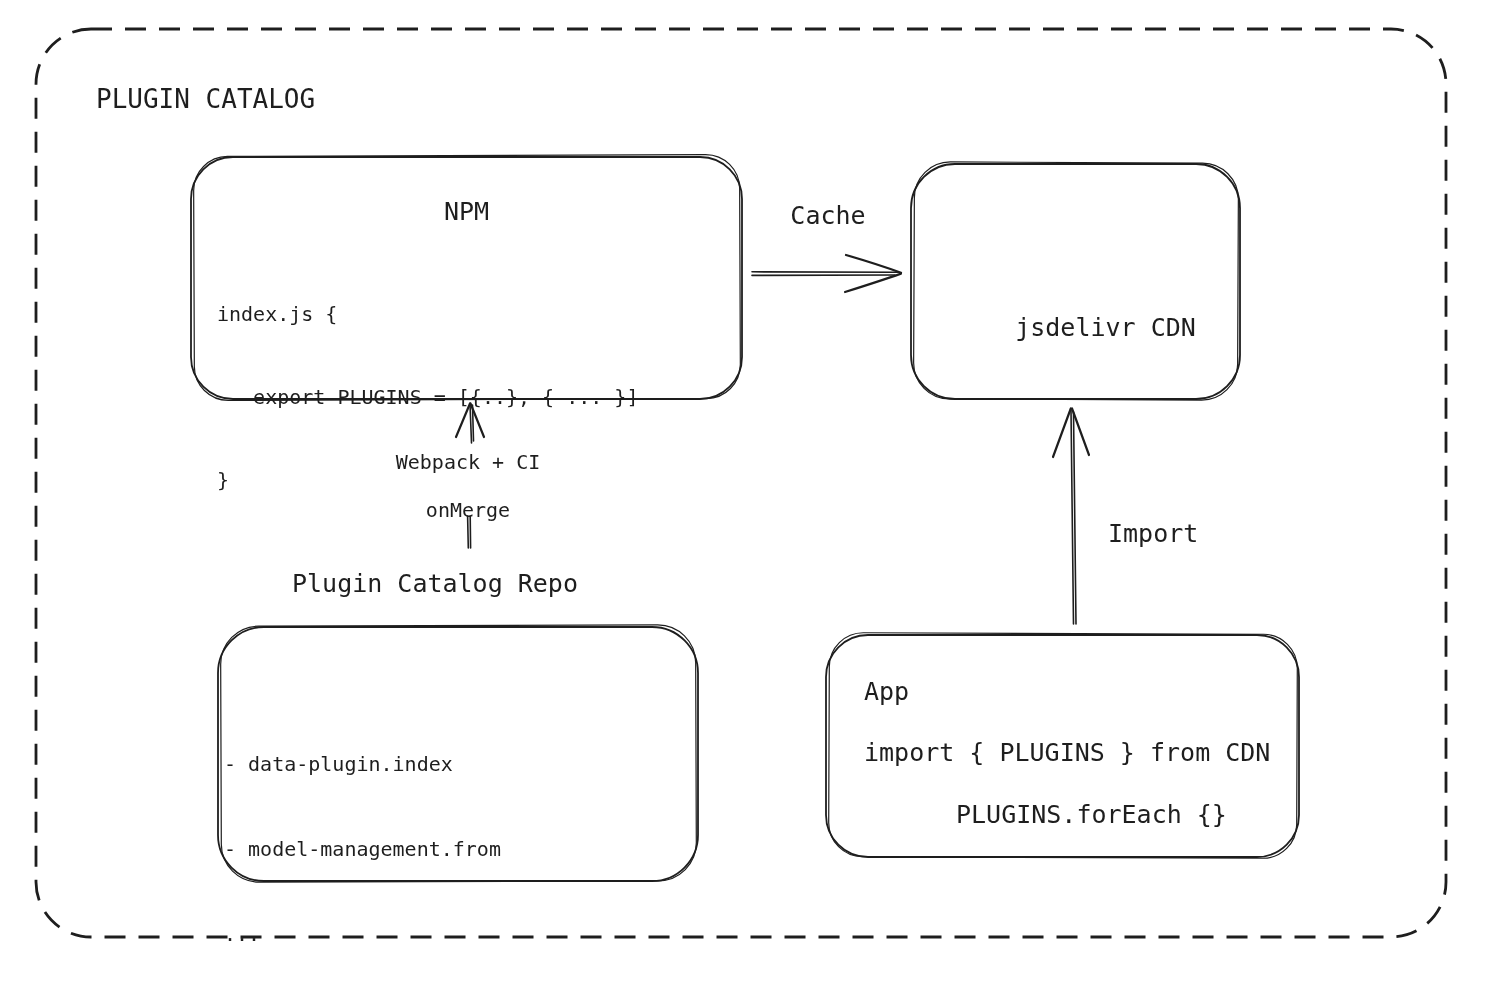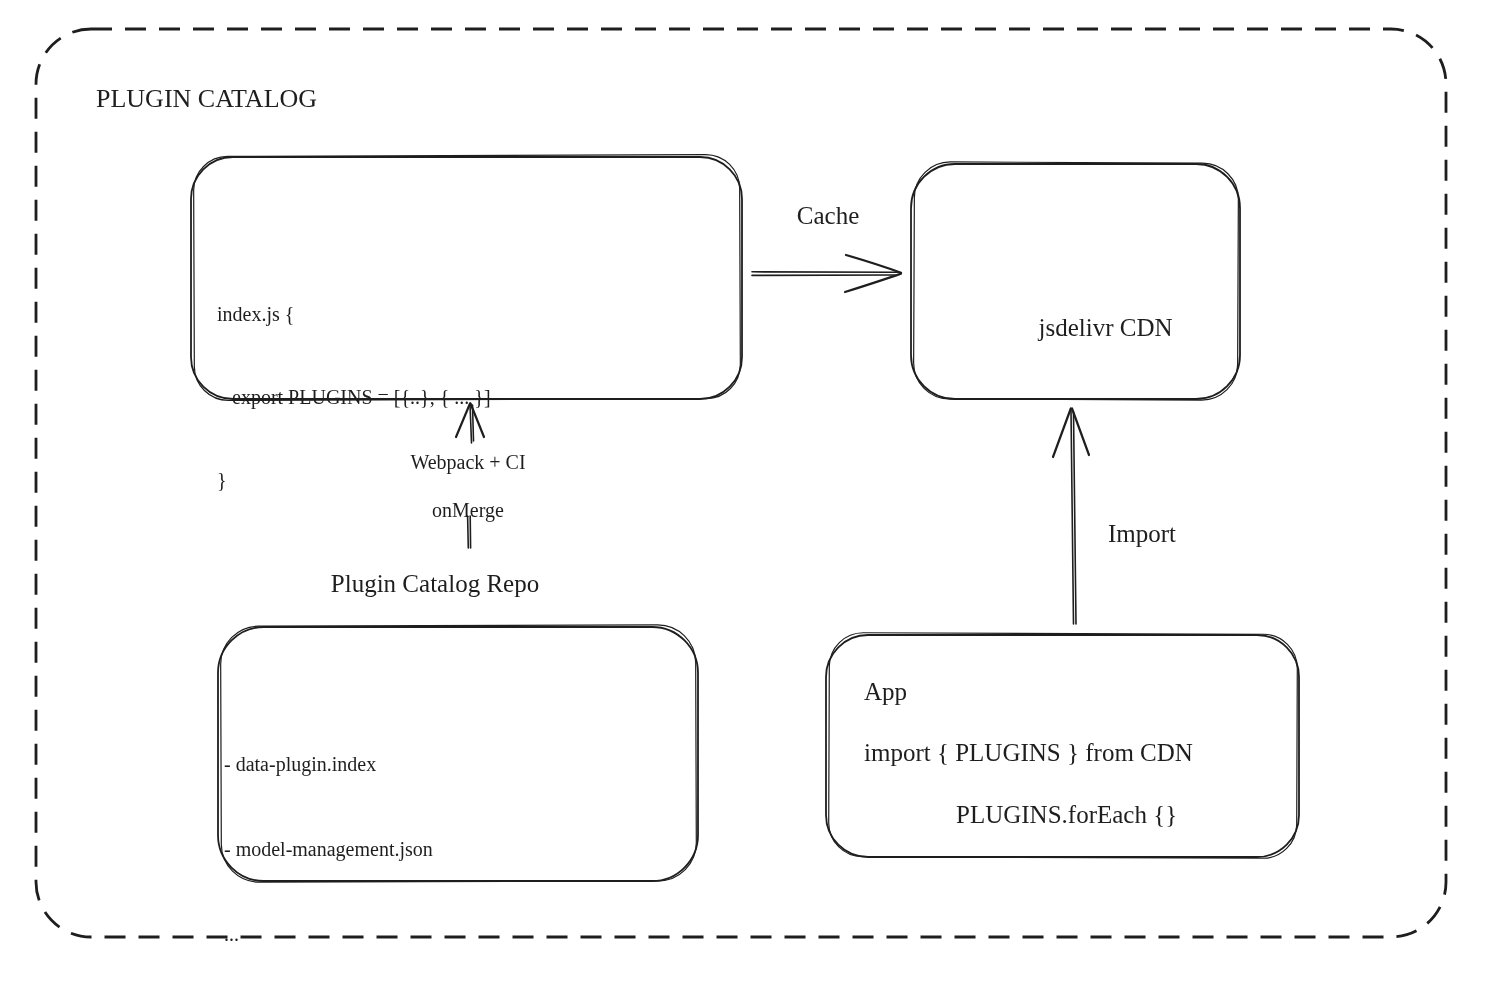--- a/index.html
+++ b/index.html
@@ -46,21 +46,20 @@
   .dashed-frame {
     fill: none;
     stroke: #1e1e1e;
     stroke-width: 2.8;
     stroke-dasharray: 21 13;
   }
   .txt {
     position: absolute;
     white-space: pre;
     line-height: 1.25;
-    font-family: Liberation Serif, serif;
   }
   .center {
     text-align: center;
   }
   .fs26 { font-size: 26px; }
   .fs25 { font-size: 25px; }
   .fs24 { font-size: 20px; }
   .code-lines div { height: 33px; }
   .repo-lines div { height: 35px; }
 </style>
@@ -112,37 +111,38 @@
     <g>
       <path class="arrow-thin" d="M1073.5 624 L1071 410"></path>
       <path class="arrow-thin" d="M1076 624 L1073.5 412"></path>
       <path class="arrow" d="M1053 457 L1070.8 408.5"></path>
       <path class="arrow" d="M1089 455 L1072 408.5"></path>
     </g>
   </svg>
 
   <div class="txt fs26" style="left:96px; top:83px;">PLUGIN CATALOG</div>
 
+  <div class="txt fs25 center" style="left:191px; top:196px; width:551px;">NPM</div>
   <div class="txt fs24 code-lines" style="left:217px; top:252px;">
     <div>index.js {</div>
     <div>   export PLUGINS = [{..}, { ... }]</div>
     <div>}</div>
   </div>
 
   <div class="txt fs25 center" style="left:911px; top:265px; width:389px;margin-top:47px;">jsdelivr CDN</div>
 
   <div class="txt fs25 center" style="left:758px; top:200px; width:140px;">Cache</div>
 
   <div class="txt fs24 center" style="left:368px; top:450px; width:200px;">Webpack + CI</div>
   <div class="txt fs24 center" style="left:368px; top:498px; width:200px;">onMerge</div>
 
   <div class="txt fs25 center" style="left:285px; top:568px; width:300px;">Plugin Catalog Repo</div>
   <div class="txt fs24 repo-lines" style="left:224px; top:702px;">
     <div>- data-plugin.index</div>
-    <div>- model-management.json</div>
+    <div>- model-management.from</div>
     <div>...</div>
   </div>
 
   <div class="txt fs25" style="left:864px; top:676px;">App</div>
   <div class="txt fs25" style="left:864px; top:737px;">import { PLUGINS } from CDN</div>
   <div class="txt fs25" style="left:912px; top:799px;margin-left:44px;">PLUGINS.forEach {}</div>
 
   <div class="txt fs25" style="left:1108px; top:518px;">Import</div>
 
 </div>

